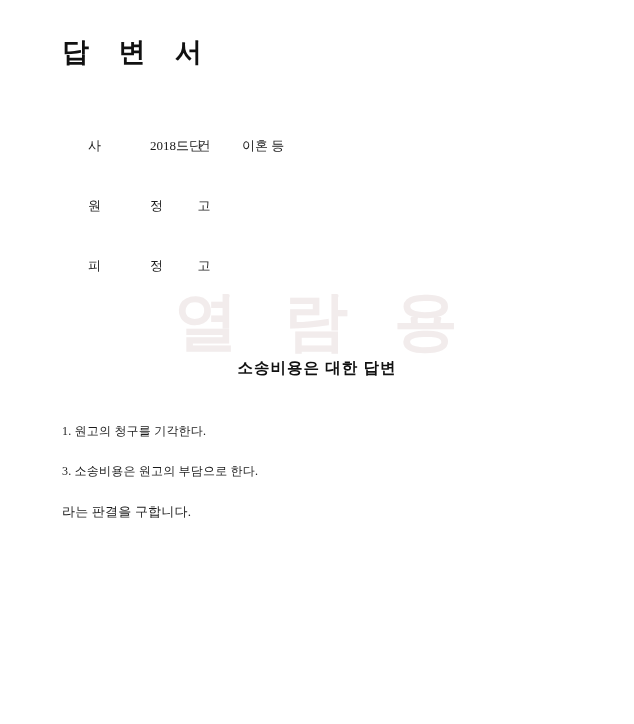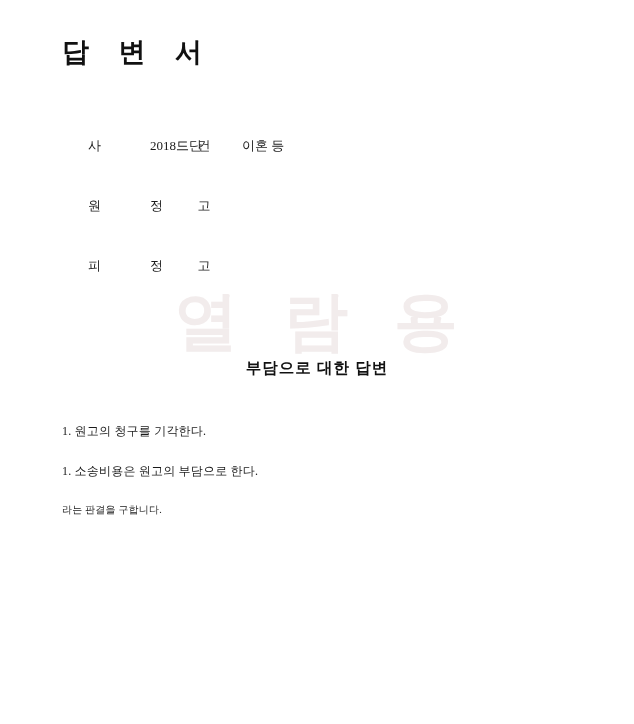--- a/index.html
+++ b/index.html
@@ -89,21 +89,21 @@
   .h-claim-cause { margin-top: 85px; }
   .list-block {
     margin-top: 44px;
   }
   .list-item {
     font-size: 12px;
     margin-bottom: 23px;
     letter-spacing: 0.2px;
   }
   .closing {
-    font-size: 10px;
+    font-size: 13px;
     margin-top: 0;
     letter-spacing: 0.2px;
   }
 </style>
 </head>
 <body>
 
 <div class="page">
 
   <div class="watermark">열 람 용</div>
@@ -118,23 +118,23 @@
       </div>
       <div class="case-row">
         <span class="lbl">원      고</span><span class="num">정</span><span></span>
       </div>
       <div class="case-row">
         <span class="lbl">피      고</span><span class="num">정</span><span></span>
       </div>
     </div>
 
 
-    <div class="section-heading h-claim-purpose">부담으로 대한 답변</div>
+    <div class="section-heading h-claim-purpose">소송비용은 대한 답변</div>
 
     <div class="list-block">
       <div class="list-item">1. 원고의 청구를 기각한다.</div>
-      <div class="list-item">1. 소송비용은 원고의 부담으로 한다.</div>
+      <div class="list-item">3. 소송비용은 원고의 부담으로 한다.</div>
       <div class="closing">라는 판결을 구합니다.</div>
     </div>
 
 
   </div>
 </div>
 
 </body></html>

